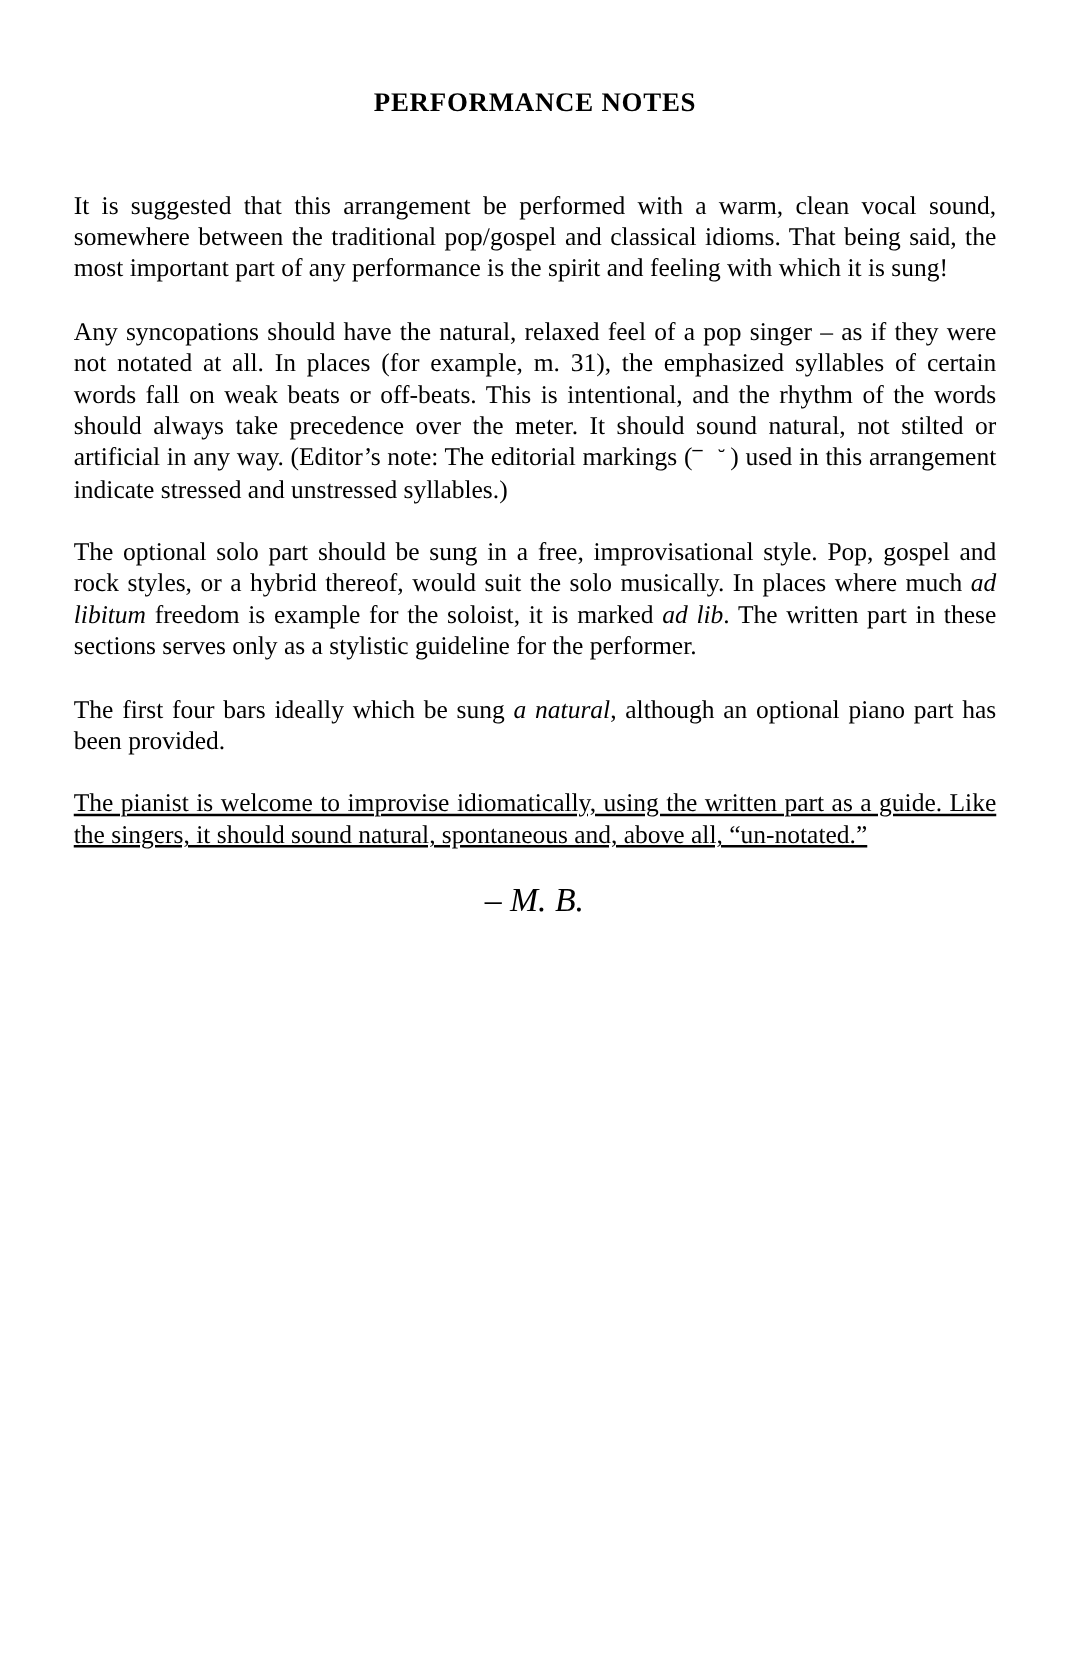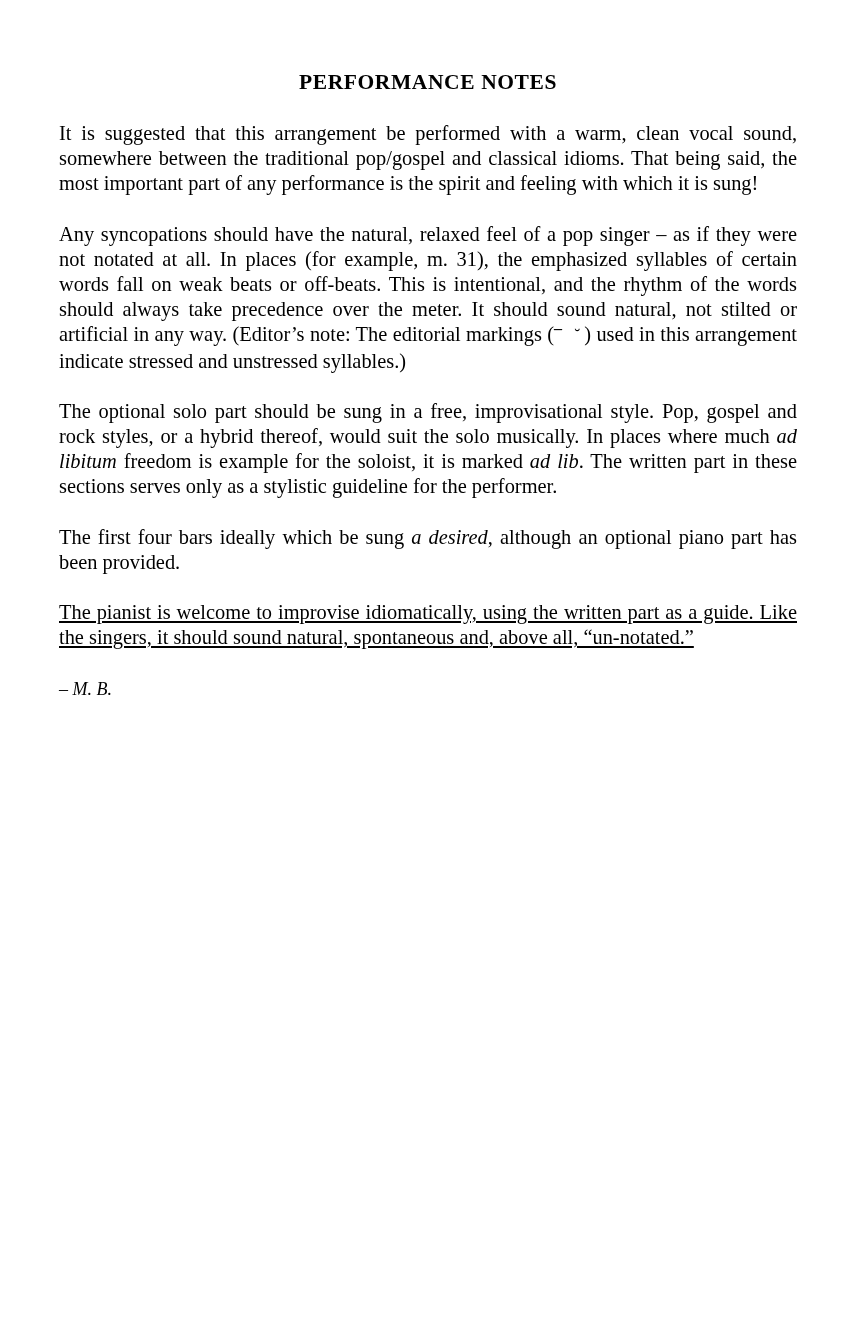--- a/index.html
+++ b/index.html
@@ -29,39 +29,39 @@
   }
   .doc-title {
     font-size: 21.5px;
     font-weight: bold;
     text-align: center;
     letter-spacing: 0.6px;
     margin: 0 0 0 0;
     padding-top: 10px;
   }
   .body-block {
-    margin-top: 26px;
+    margin-top: 58px;
   }
   p.para {
     font-size: 20.4px;
     line-height: 25.2px;
     text-align: justify;
     text-justify: inter-word;
     margin: 0 0 25px 0;
     hyphens: none;
   }
   p.para:last-of-type {
     margin-bottom: 0;
     text-decoration: underline;
   }
   .signature {
-    font-size: 18px;
+    font-size: 27px;
     line-height: 25.2px;
     font-style: italic;
-    text-align: left;
+    text-align: center;
     margin-top: 27px;
     padding-right: 1px;
   }
   i, em { font-style: italic; }
   .mark-stress {
     font-family: "DejaVu Sans", sans-serif;
     font-size: 16px;
     letter-spacing: 3px;
   }
 </style>
@@ -81,21 +81,21 @@
 
       <p class="para">
         <span>Any syncopations should have the natural, relaxed feel of a pop singer – as if they were not notated at all. In places (for example, m. 31), the emphasized syllables of certain words fall on weak beats or off-beats. This is intentional, and the rhythm of the words should always take precedence over the meter. It should sound natural, not stilted or artificial in any way. (Editor’s note: The editorial markings (</span><span class="mark-stress">‾ ˘</span><span>) used in this arrangement indicate stressed and unstressed syllables.)</span>
       </p>
 
       <p class="para">
         <span>The optional solo part should be sung in a free, improvisational style. Pop, gospel and rock styles, or a hybrid thereof, would suit the solo musically. In places where much </span><i>ad libitum</i><span> freedom is example for the soloist, it is marked </span><i>ad lib</i><span>. The written part in these sections serves only as a stylistic guideline for the performer.</span>
       </p>
 
       <p class="para">
-        <span>The first four bars ideally which be sung </span><i>a desired</i><span>, although an optional piano part has been provided.</span>
+        <span>The first four bars ideally which be sung </span><i>a natural</i><span>, although an optional piano part has been provided.</span>
       </p>
 
       <p class="para">
         <span>The pianist is welcome to improvise idiomatically, using the written part as a guide. Like the singers, it should sound natural, spontaneous and, above all, “un-notated.”</span>
       </p>
 
       <div class="signature">– M. B.</div>
 
     </div>
   </div>

